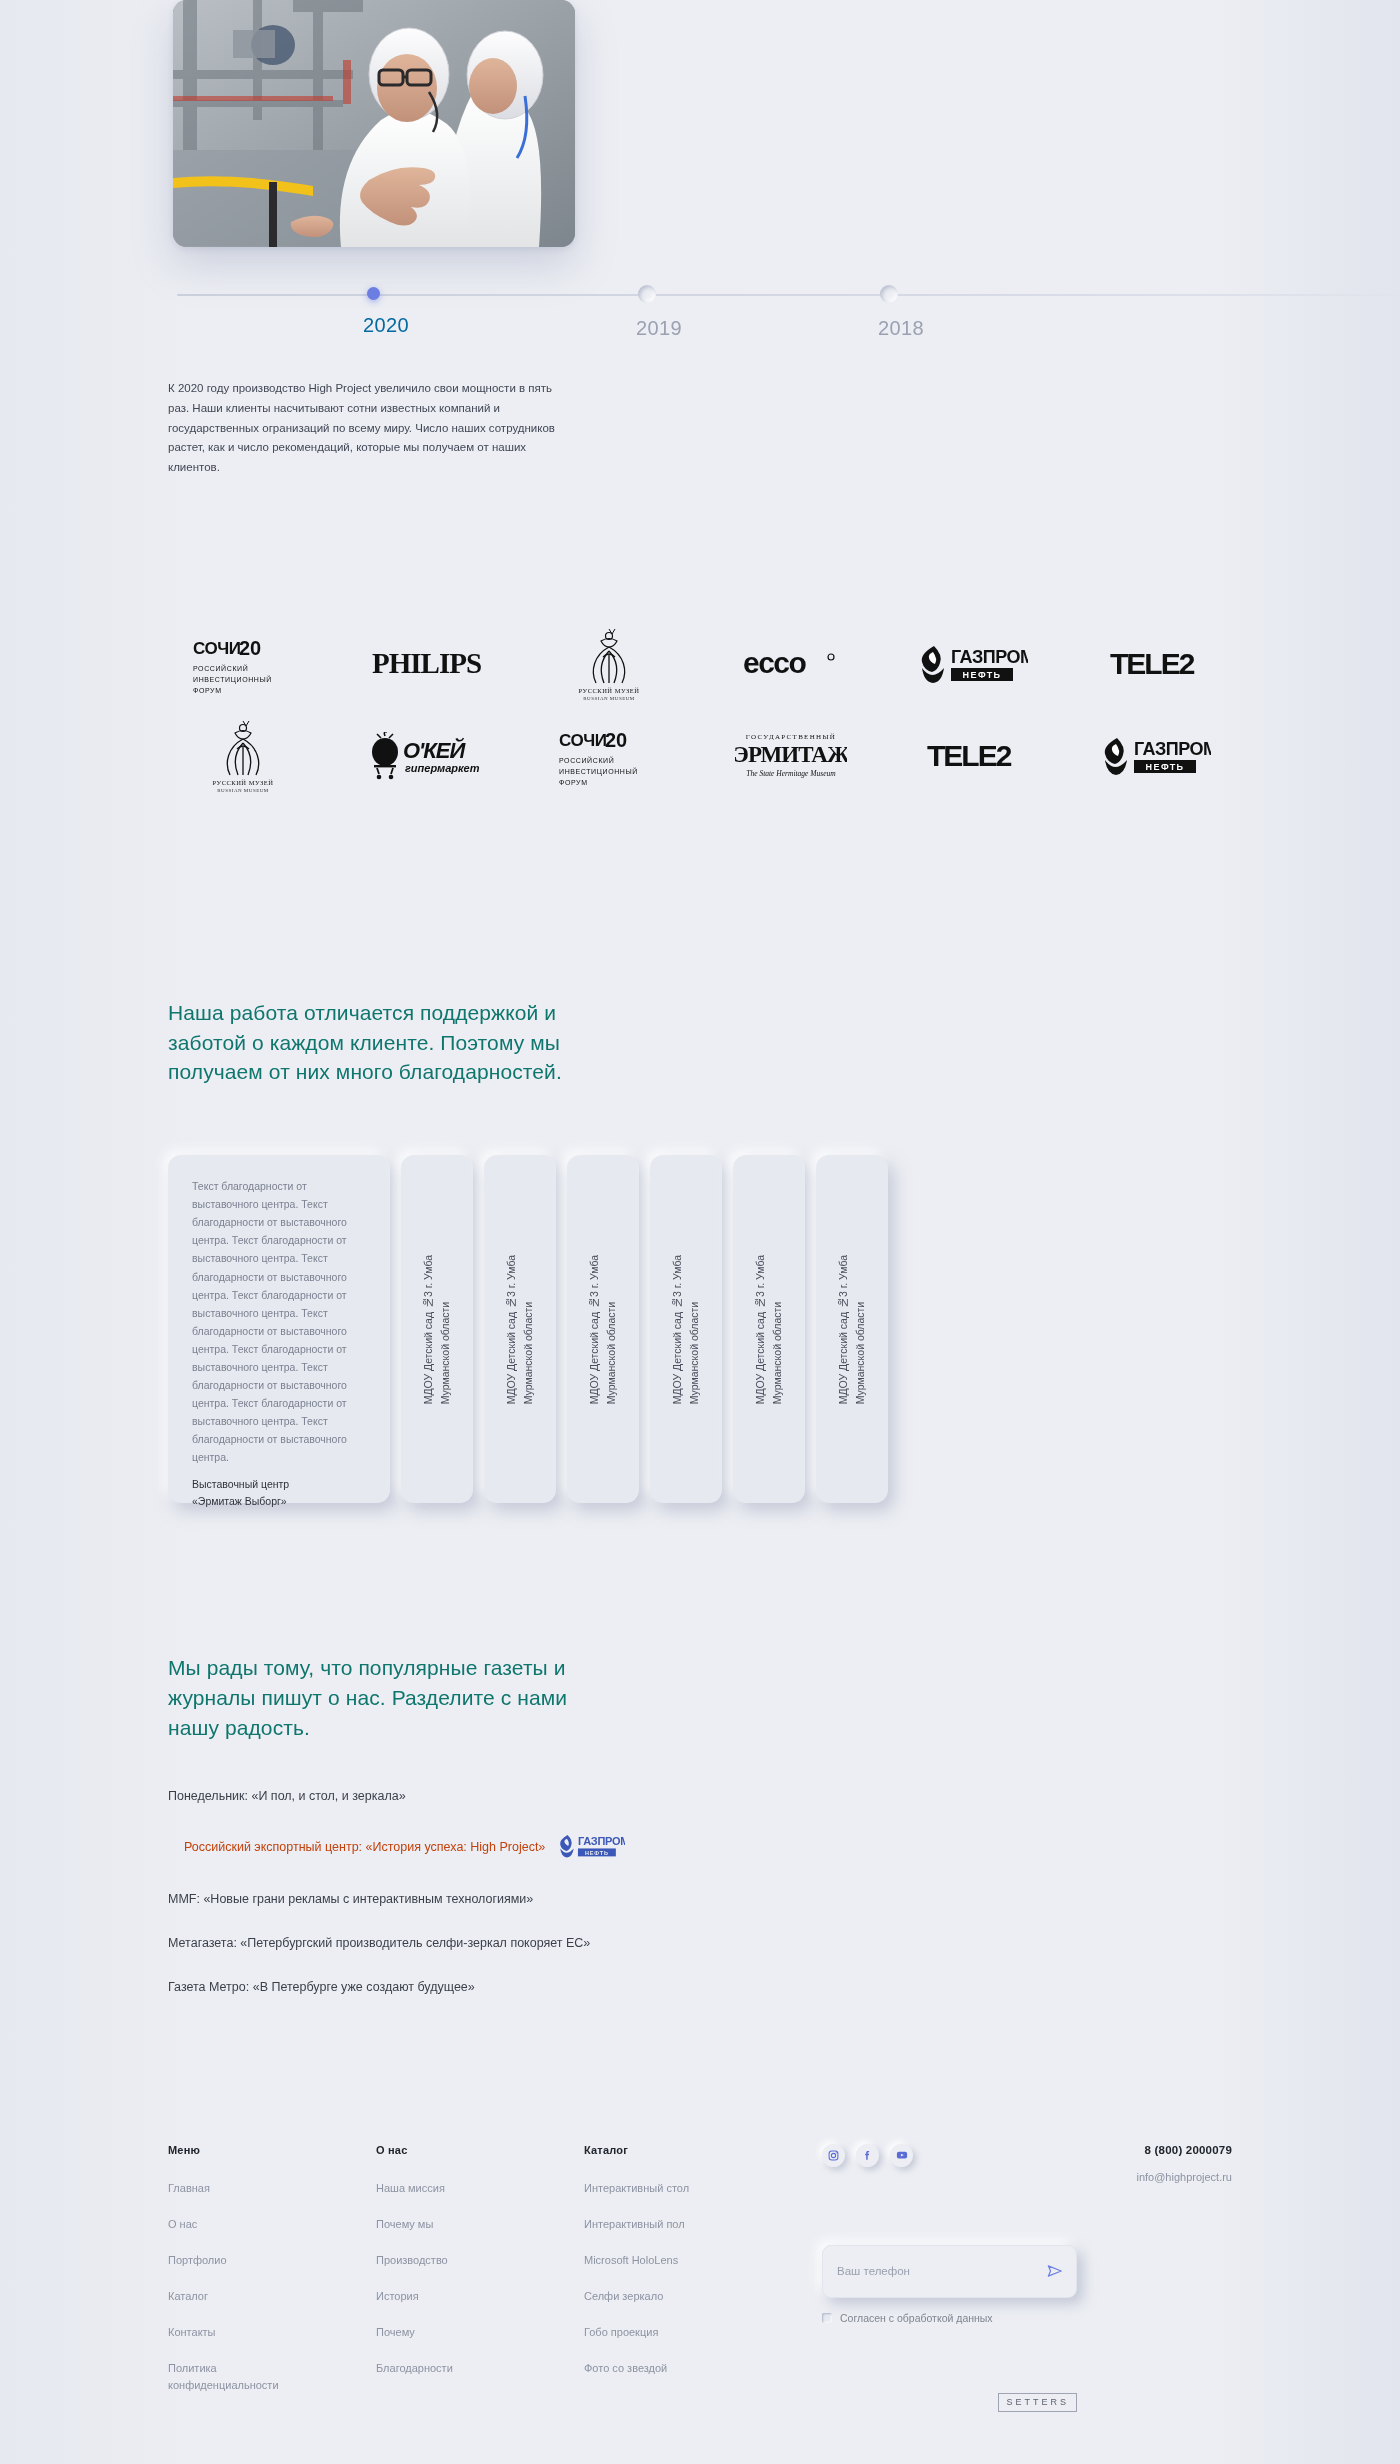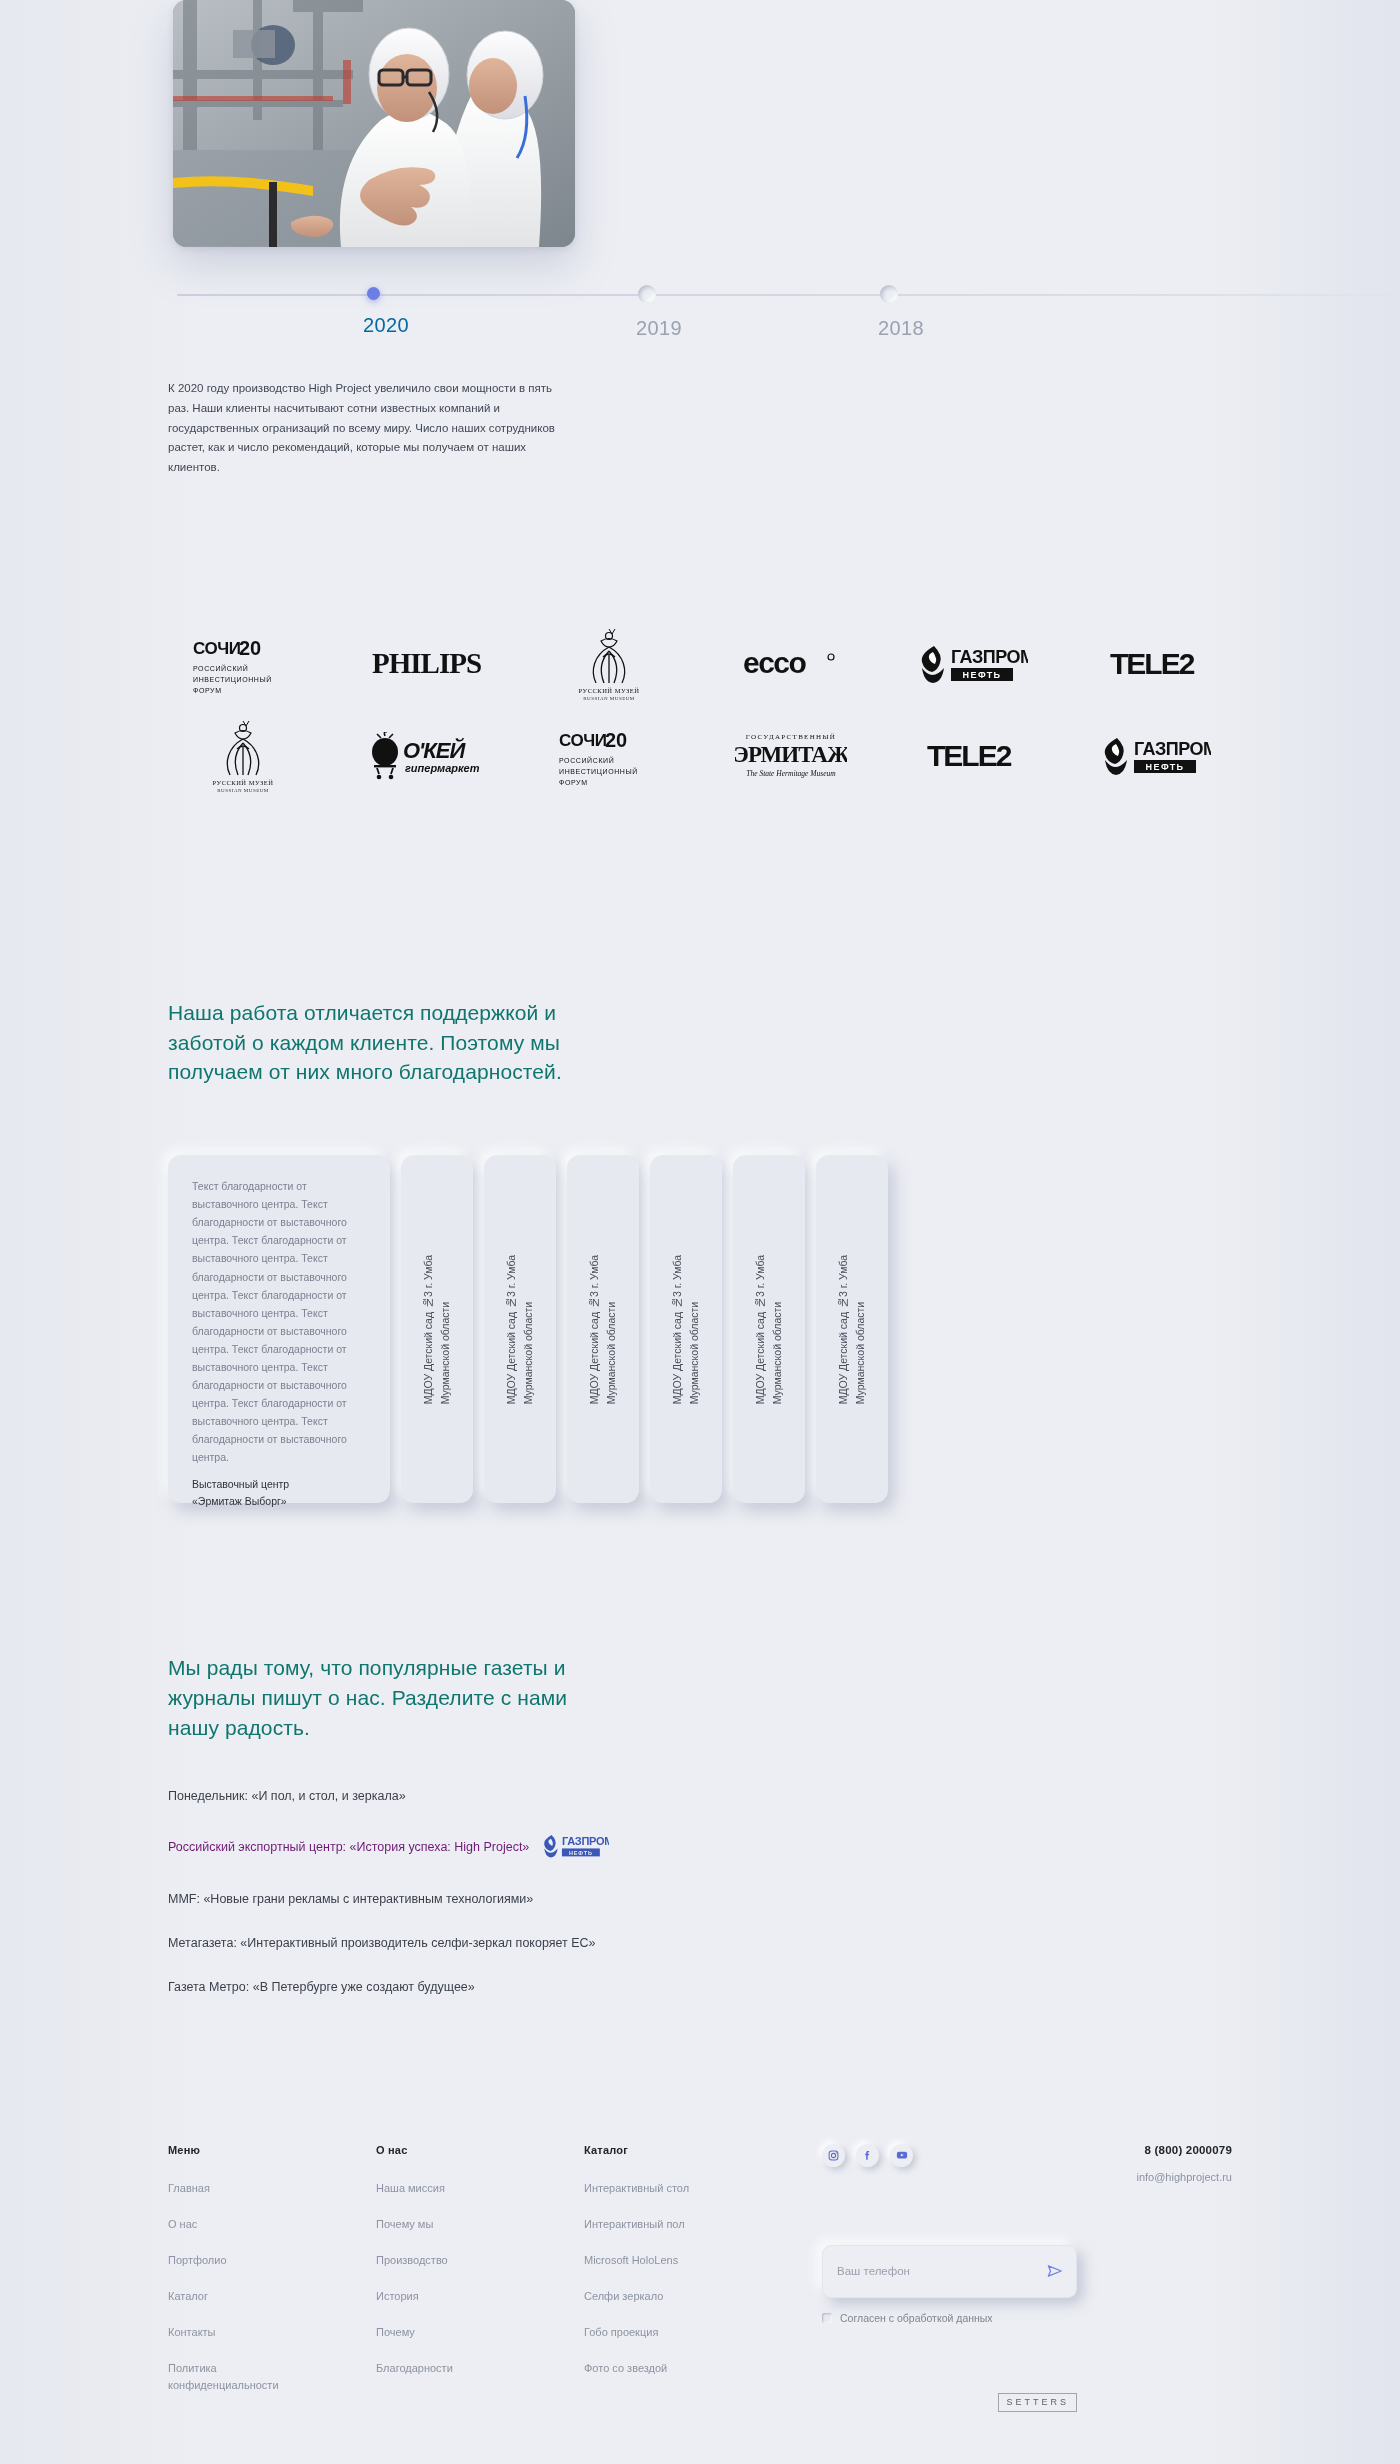--- a/index.html
+++ b/index.html
@@ -122,21 +122,21 @@
     max-height: 300px;
   }
 
   
   .press-head { margin-top: 150px; width: 430px; }
   .press-list { margin-top: 46px; }
   .press-item {
     display: flex; align-items: center; gap: 14px;
     font-size: 12.5px; color: #3a3f4a; margin-bottom: 30px;
   }
-  .press-item.highlight .press-text { color: #701a75; }
+  .press-item.highlight .press-text { color: #c2410c; margin-left: 16px; }
   .press-text { white-space: nowrap; }
 
   
   .footer { margin-top: 150px; padding-bottom: 40px; display: flex; }
   .f-col { flex: 0 0 auto; }
   .f-col.menu    { width: 208px; }
   .f-col.about   { width: 208px; }
   .f-col.catalog { width: 230px; }
   .f-title {
     font-size: 11px; font-weight: bold; color: #20242c; margin-bottom: 24px;
@@ -464,21 +464,21 @@
           <rect x="31" y="24" width="62" height="13" fill="#3b57b7"></rect>
           <text x="62" y="34" text-anchor="middle" font-family="Liberation Sans, sans-serif" font-size="9" font-weight="bold" fill="#eceef3" letter-spacing="1.4">НЕФТЬ</text>
         </svg>
       </span>
     </div>
 
     <div class="press-item">
       <span class="press-text">MMF: «Новые грани рекламы с интерактивным технологиями»</span>
     </div>
     <div class="press-item">
-      <span class="press-text">Метагазета: «Интерактивный производитель селфи-зеркал покоряет ЕС»</span>
+      <span class="press-text">Метагазета: «Петербургский производитель селфи-зеркал покоряет ЕС»</span>
     </div>
     <div class="press-item">
       <span class="press-text">Газета Метро: «В Петербурге уже создают будущее»</span>
     </div>
   </div>
 
   <footer class="footer">
 
     <div class="f-col menu">
       <div class="f-title">Меню</div>

